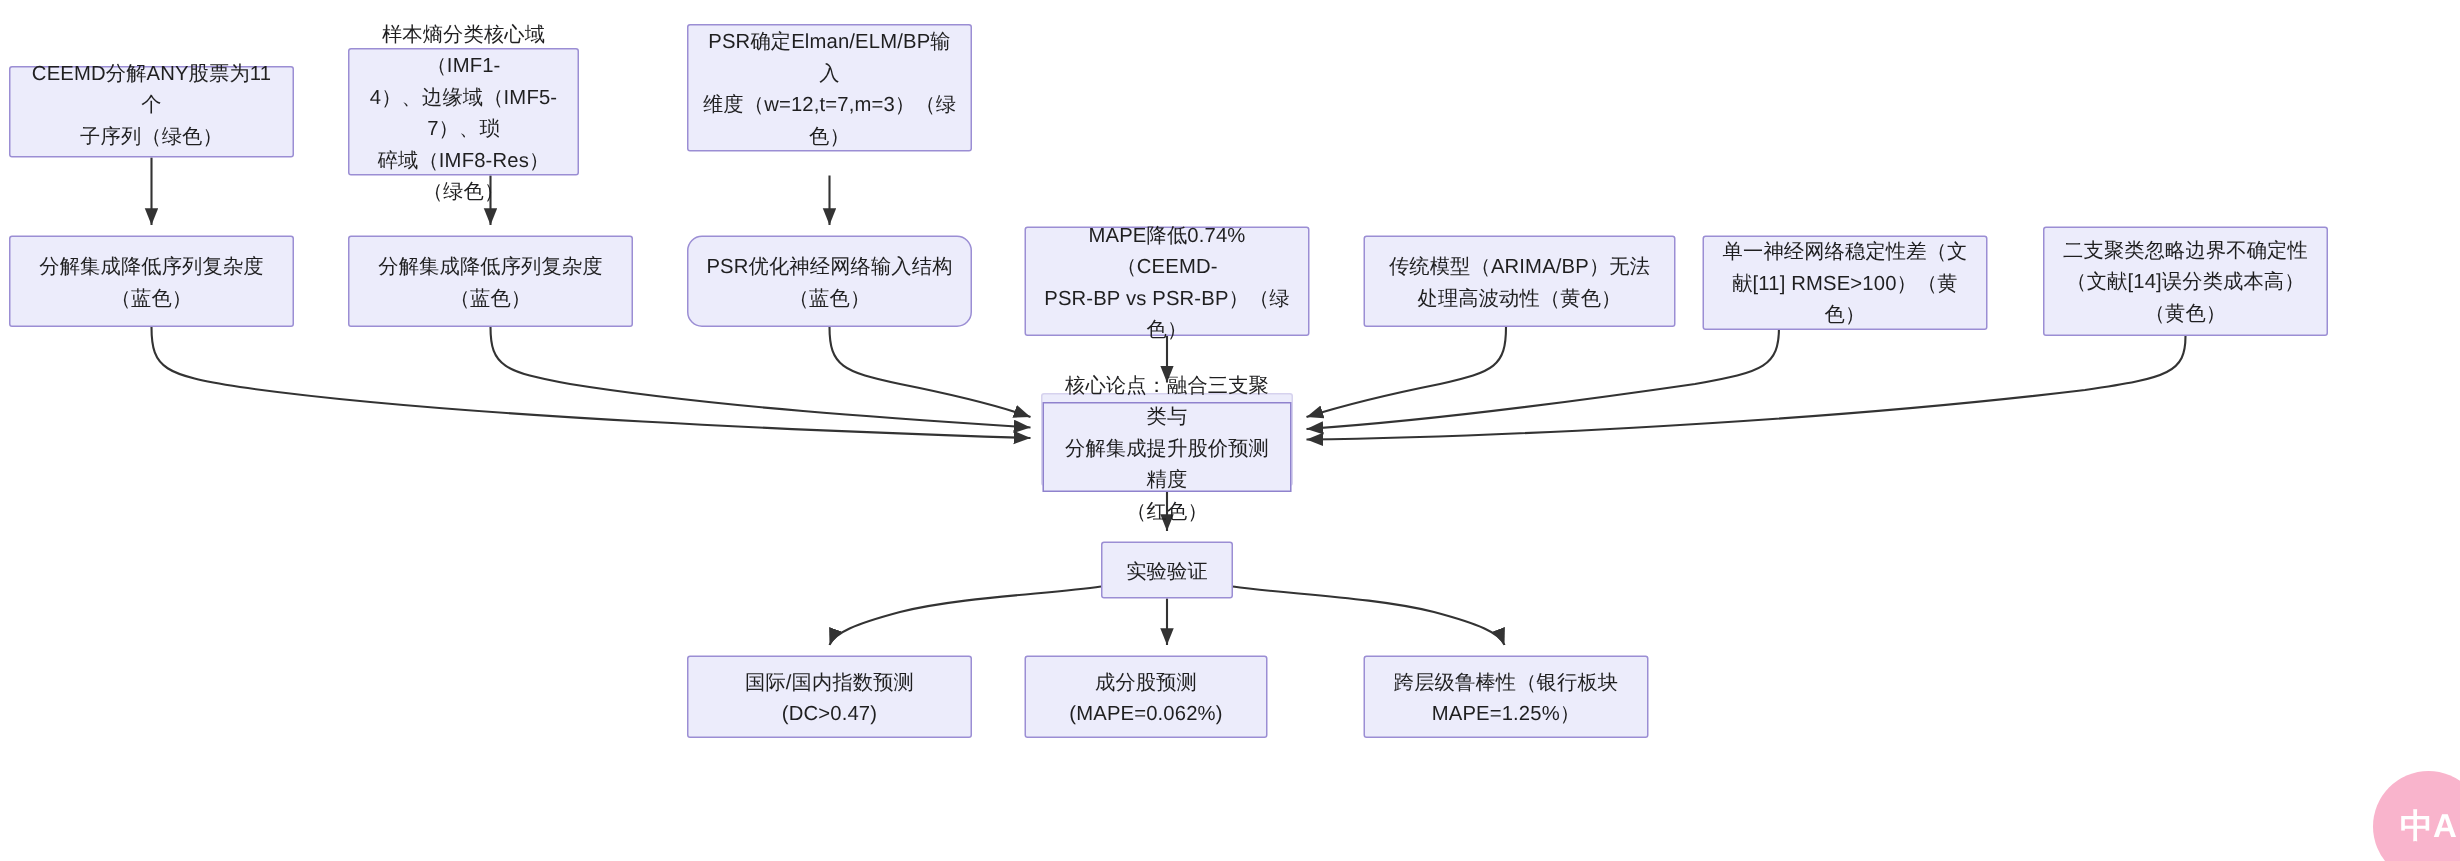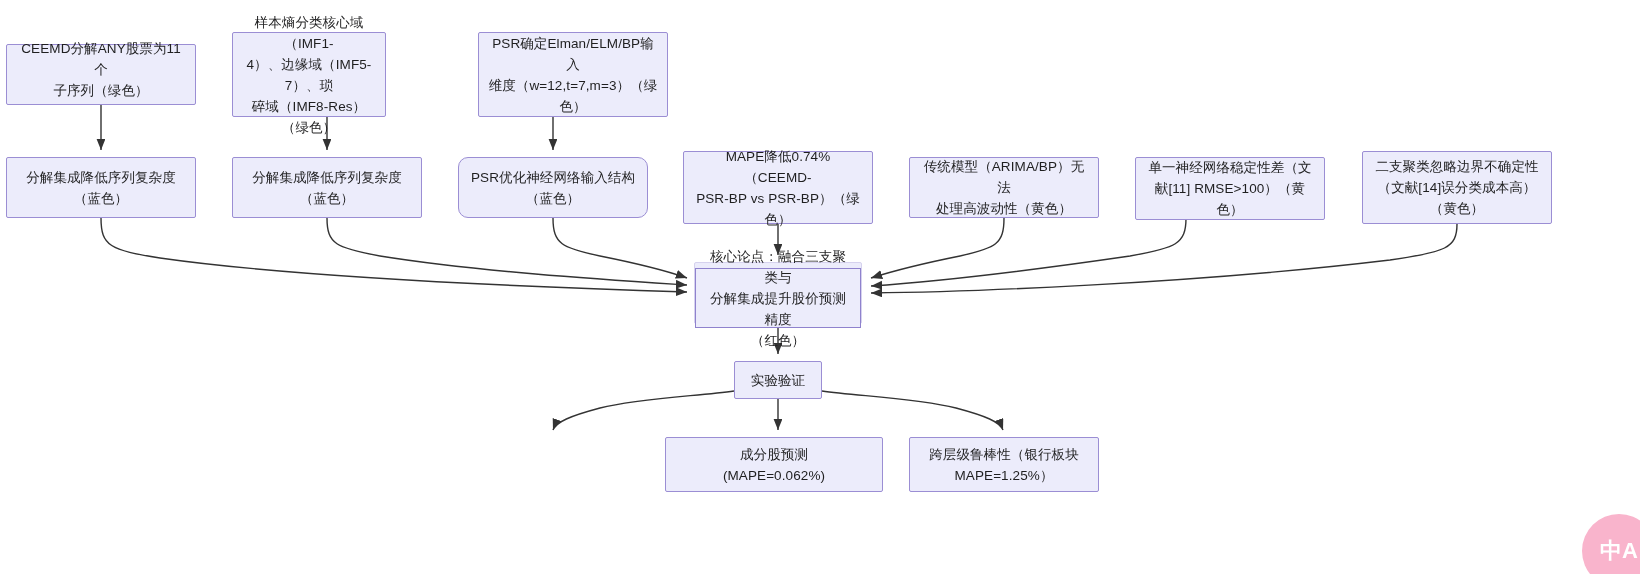--- a/index.html
+++ b/index.html
@@ -118,21 +118,21 @@
 
   <div class="node" style="left:6px;top:44px;width:190px;height:61px;align-items:flex-end;">
     <span class="lbl">CEEMD分解ANY股票为11个
 子序列（绿色）</span>
   </div>
   <div class="node" style="left:232px;top:32px;width:154px;height:85px;">
     <span class="lbl">样本熵分类核心域（IMF1-
 4）、边缘域（IMF5-7）、琐
 碎域（IMF8-Res）（绿色）</span>
   </div>
-  <div class="node" style="left:458px;top:32px;width:190px;height:85px;margin-left:20px;">
+  <div class="node" style="left:458px;top:16px;width:190px;height:85px;">
     <span class="lbl">PSR确定Elman/ELM/BP输入
 维度（w=12,t=7,m=3）（绿
 色）</span>
   </div>
 
   <div class="node" style="left:6px;top:157px;width:190px;height:61px;justify-content:center;">
     <span class="lbl">分解集成降低序列复杂度
 （蓝色）</span>
   </div>
   <div class="node" style="left:232px;top:157px;width:190px;height:61px;">
@@ -141,21 +141,21 @@
   </div>
   <div class="node" style="left:458px;top:157px;width:190px;height:61px;border-radius:10px;">
     <span class="lbl">PSR优化神经网络输入结构
 （蓝色）</span>
   </div>
   <div class="node" style="left:683px;top:151px;width:190px;height:73px;align-items:center;">
     <span class="lbl">MAPE降低0.74%（CEEMD-
 PSR-BP vs PSR-BP）（绿
 色）</span>
   </div>
-  <div class="node" style="left:909px;top:157px;width:190px;height:61px;text-align:center;">
+  <div class="node" style="left:909px;top:157px;width:208px;height:61px;text-align:center;">
     <span class="lbl">传统模型（ARIMA/BP）无法
 处理高波动性（黄色）</span>
   </div>
   <div class="node" style="left:1135px;top:157px;width:190px;height:63px;">
     <span class="lbl">单一神经网络稳定性差（文
 献[11] RMSE&gt;100）（黄色）</span>
   </div>
   <div class="node" style="left:1362px;top:151px;width:190px;height:73px;">
     <span class="lbl">二支聚类忽略边界不确定性
 （文献[14]误分类成本高）
@@ -167,21 +167,25 @@
       <span class="lbl">核心论点：融合三支聚类与
 分解集成提升股价预测精度
 （红色）</span>
     </span>
   </div>
 
   <div class="node" style="left:734px;top:361px;width:88px;height:38px;">
     <span class="lbl">实验验证</span>
   </div>
 
-  <div class="node" style="left:665px;top:437px;width:218px;height:55px;">
+  <div class="node" style="left:458px;top:437px;width:190px;height:55px;">
+    <span class="lbl">国际/国内指数预测
+(DC&gt;0.47)</span>
+  </div>
+  <div class="node" style="left:683px;top:437px;width:162px;height:55px;">
     <span class="lbl">成分股预测
 (MAPE=0.062%)</span>
   </div>
   <div class="node" style="left:909px;top:437px;width:190px;height:55px;">
     <span class="lbl">跨层级鲁棒性（银行板块
 MAPE=1.25%）</span>
   </div>
 
   <div id="watermark">
     <span>中A</span>

